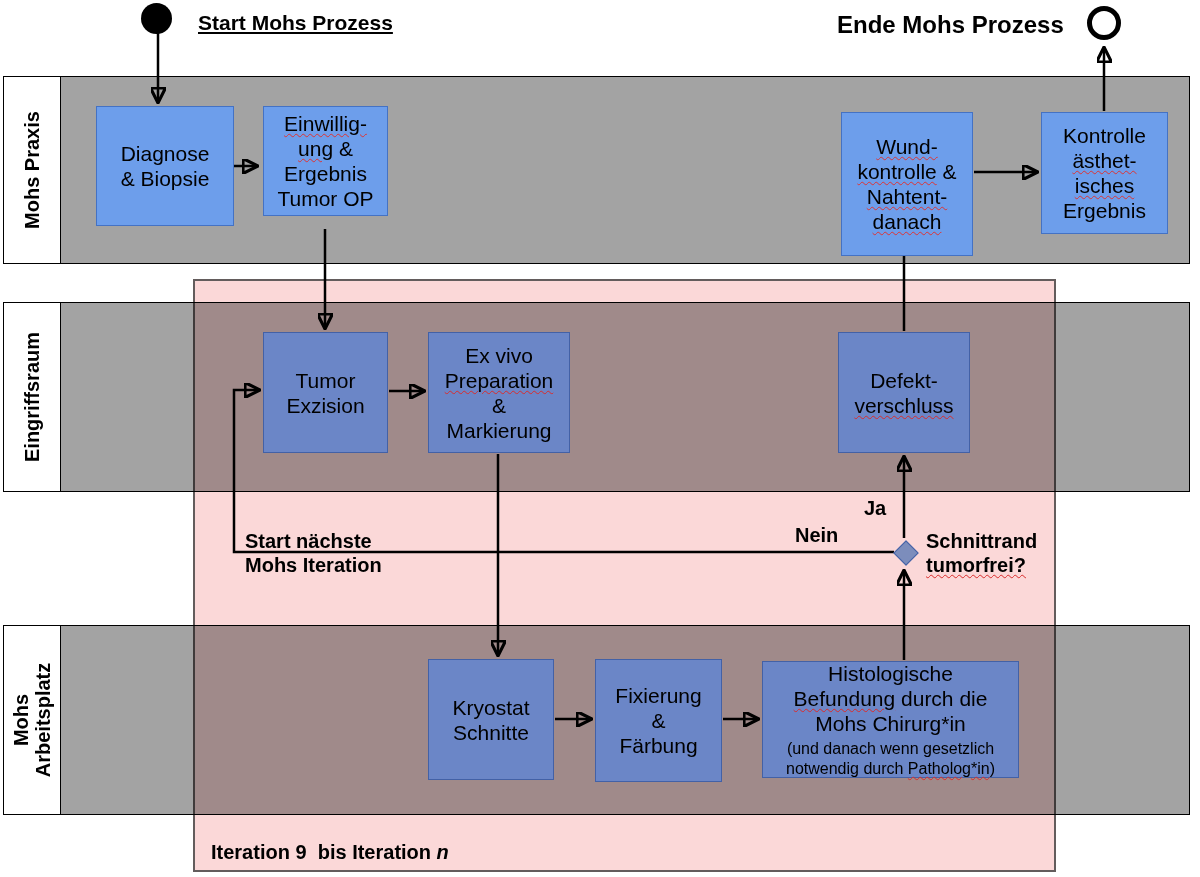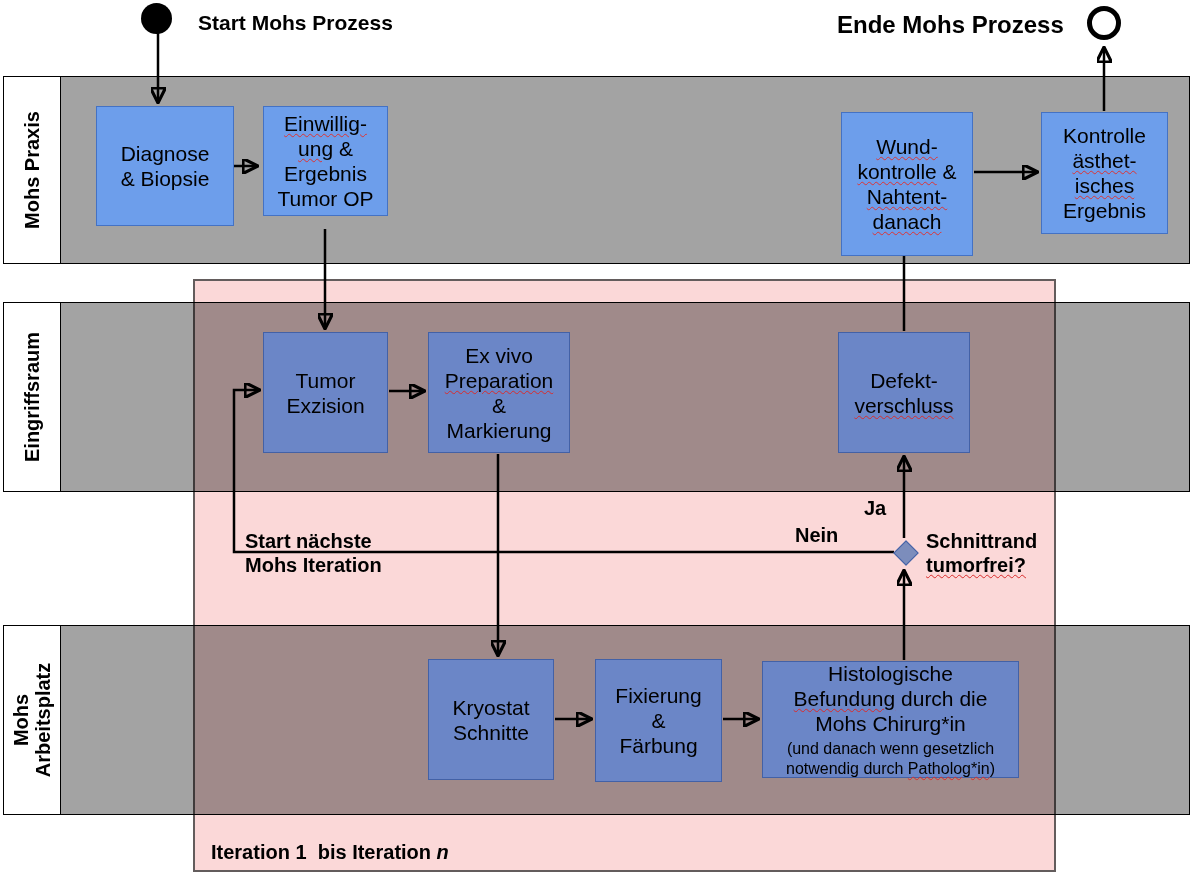--- a/index.html
+++ b/index.html
@@ -44,21 +44,21 @@
   .n-kryostat   {left:428px;top:659px;width:126px;height:121px;}
   .n-fixierung  {left:595px;top:659px;width:127px;height:123px;}
   .n-histo      {left:762px;top:661px;width:257px;height:117px;}
   .n-histo .sub {font-size:16px;line-height:20px;margin-top:3px;}
   
   .diamond{position:absolute;left:897px;top:544px;width:18px;height:18px;
            background:var(--diamond-fill);border:1.4px solid var(--node-border);
            transform:rotate(45deg);box-sizing:border-box;z-index:4;}
   
   .flabel{position:absolute;font-weight:bold;z-index:5;white-space:pre;}
-  .start-label{left:198px;top:11px;font-size:21px;}
+  .start-label{left:198px;top:11px;font-size:21px;text-decoration:underline;}
   .end-label  {left:837px;top:11px;font-size:24px;}
   .ja-label   {left:864px;top:497px;font-size:20px;}
   .nein-label {left:795px;top:524px;font-size:20px;}
   .decision-label{left:926px;top:529px;font-size:20px;line-height:24px;text-align:left;}
   .loop-label {left:245px;top:529px;font-size:20px;line-height:24px;text-align:left;}
   
   .evt{position:absolute;border-radius:50%;box-sizing:border-box;z-index:5;}
   .evt-start{left:141px;top:3px;width:31px;height:31px;background:#000;}
   .evt-end{left:1087px;top:6px;width:34px;height:34px;background:#fff;border:5px solid #000;}
   
@@ -153,16 +153,16 @@
   <div class="flabel end-label">Ende Mohs Prozess</div>
   <div class="flabel ja-label">Ja</div>
   <div class="flabel nein-label">Nein</div>
   <div class="flabel decision-label"><span>Schnittrand</span><br><span class="wavy">tumorfrei?</span></div>
   <div class="flabel loop-label"><span>Start nächste</span><br><span>Mohs Iteration</span></div>
 
   <div class="evt evt-start"></div>
   <div class="evt evt-end"></div>
 
   <div class="iteration">
-    <div class="iteration-label"><span>Iteration 1  bis Iteration </span><span class="it">n</span></div>
+    <div class="iteration-label"><span>Iteration 9  bis Iteration </span><span class="it">n</span></div>
   </div>
 
 </div>
 
 </body></html>

